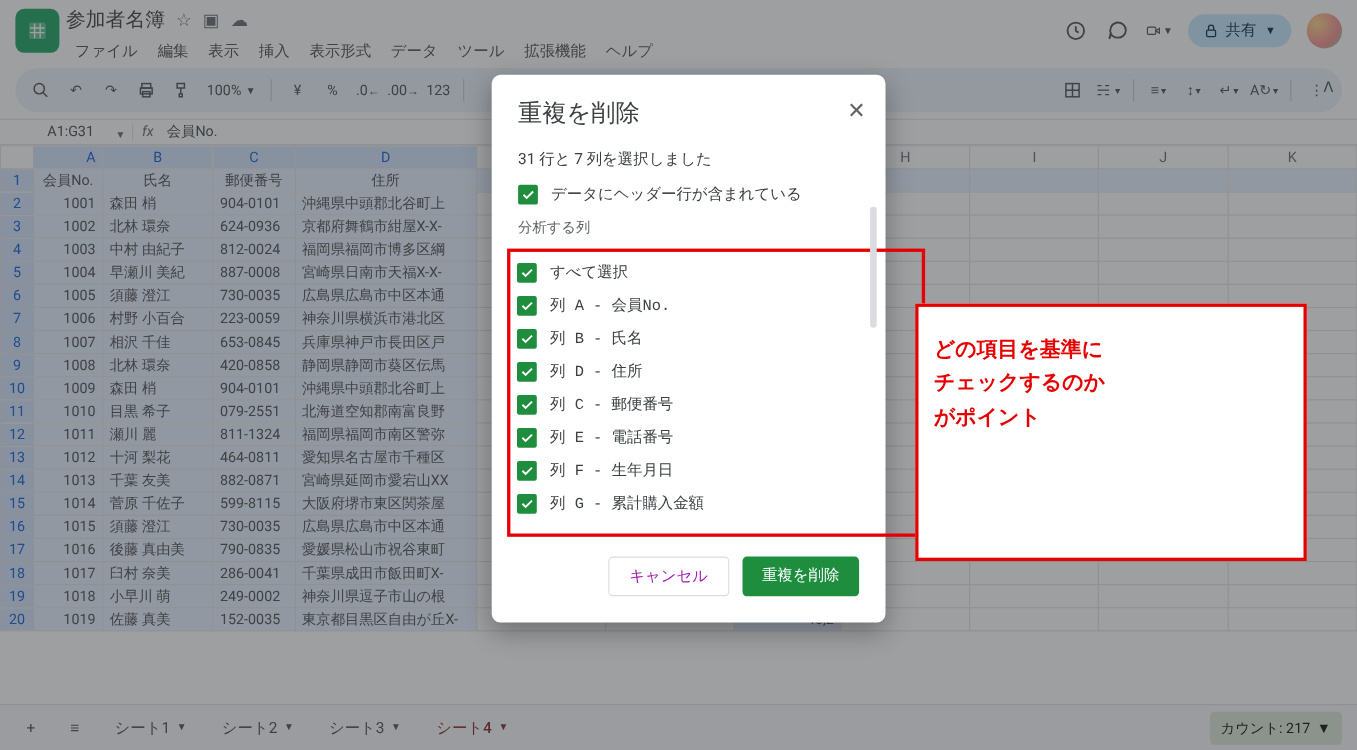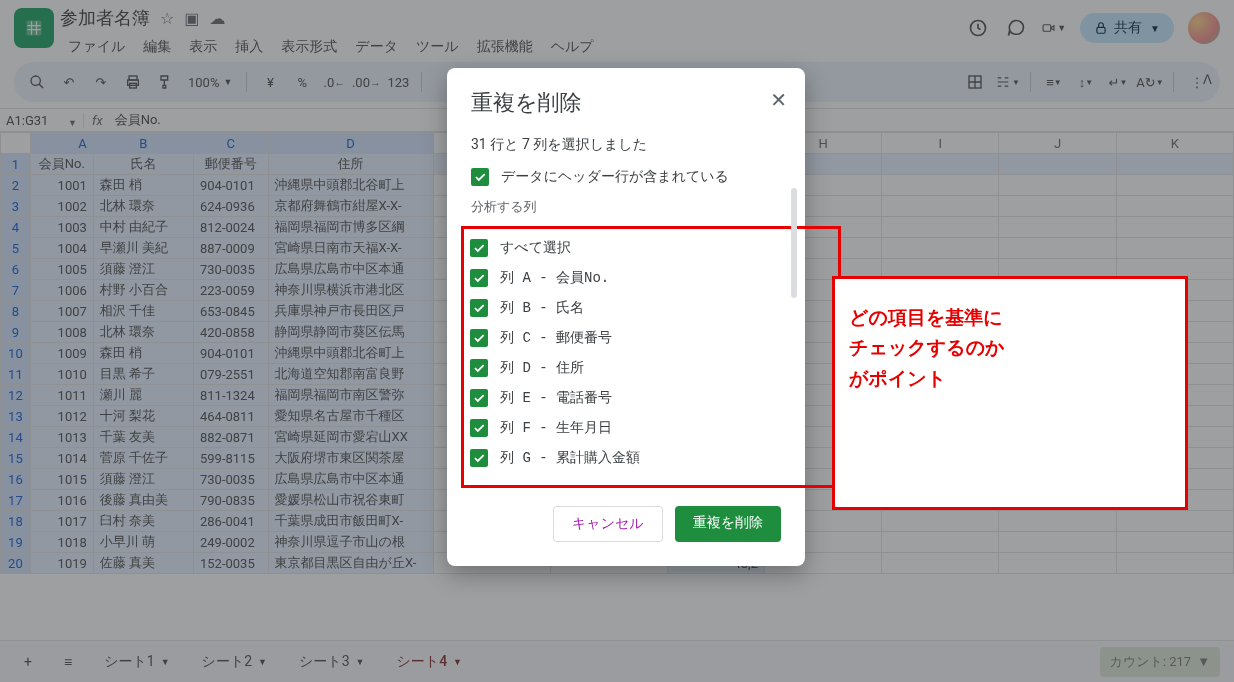--- a/index.html
+++ b/index.html
@@ -64,21 +64,21 @@
   .tb-text .drop { font-size:9px; }
   .tb-right-gap { flex:1; }
   .tb-chevron { position:absolute; right:8px; top:10px; cursor:pointer; }
   
   .fxbar {
     display:flex; align-items:center;
     border:1px solid #e0e0e0; border-left:none; border-right:none;
     height:24px;
     font-size:13px;
   }
-  .namebox { width:84px; border-right:1px solid #e0e0e0; padding:0 6px; display:flex; align-items:flex-end; justify-content:space-between; color:#3c4043; }
+  .namebox { width:84px; border-right:1px solid #e0e0e0; padding:0 6px; display:flex; align-items:flex-end; justify-content:space-between; color:#3c4043;margin-left:37px; }
   .namebox .drop { font-size:9px; color:#5f6368; }
   .fx { padding:0 8px; font-style:italic; color:#5f6368; }
   .fxval { padding-left:4px; color:#3c4043; }
   
   .grid-wrap { position:relative; height: 530px; overflow:hidden; }
   table.sheet {
     border-collapse: collapse;
     font-size: 13px;
     width: 100%;
   }
@@ -105,21 +105,21 @@
   
   .tabs {
     position:absolute; left:0; right:0; bottom:0;
     height:42px; background:#f8f9fa; border-top:1px solid #e0e0e0;
     display:flex; align-items:center; padding:0 14px; gap:12px;
   }
   .tabs .tab { padding:6px 10px; font-size:14px; color:#444; display:flex; align-items:center; gap:6px; cursor:pointer; }
   .tabs .tab.active { color:#7f1d1d; font-weight:500; }
   .tabs .tab .drop { font-size:9px; }
   .tabs .count-pill {
-    margin-left:auto; background:#dde6d5; color:#737373;
+    margin-left:auto; background:#dde6d5; color:#000000;
     padding:6px 10px; border-radius:4px; font-size:13px;
     display:flex; align-items:center; gap:6px;
   }
   
   .overlay {
     position:absolute; inset:0;
     background: rgba(60,64,67,0.5);
     z-index:10;
     pointer-events:none;
   }
@@ -352,21 +352,21 @@
           <td class="sel col-G">26,830</td>
           <td class=""></td>
           <td class=""></td>
           <td class=""></td>
           <td class=""></td>
         </tr>
         <tr class="">
           <th class="rowhdr selhdr">5</th>
           <td class="sel col-A">1004</td>
           <td class="sel ">早瀬川 美紀</td>
-          <td class="sel ">887-0009</td>
+          <td class="sel ">887-0008</td>
           <td class="sel ">宮崎県日南市天福X-X-</td>
           <td class=""></td>
           <td class=""></td>
           <td class="sel col-G">17,3</td>
           <td class=""></td>
           <td class=""></td>
           <td class=""></td>
           <td class=""></td>
         </tr>
         <tr class="">
@@ -647,29 +647,29 @@
           </svg>
         </span>
         <span>列 B - 氏名</span>
       </div>
     <div class="chk-row">
         <span class="chk">
           <svg viewBox="0 0 24 24">
             <path d="M5 12l5 5L20 7" stroke="#fff" stroke-width="3" fill="none"></path>
           </svg>
         </span>
-        <span>列 C - 郵便番号</span>
+        <span>列 D - 住所</span>
       </div>
     <div class="chk-row">
         <span class="chk">
           <svg viewBox="0 0 24 24">
             <path d="M5 12l5 5L20 7" stroke="#fff" stroke-width="3" fill="none"></path>
           </svg>
         </span>
-        <span>列 D - 住所</span>
+        <span>列 C - 郵便番号</span>
       </div>
     <div class="chk-row">
         <span class="chk">
           <svg viewBox="0 0 24 24">
             <path d="M5 12l5 5L20 7" stroke="#fff" stroke-width="3" fill="none"></path>
           </svg>
         </span>
         <span>列 E - 電話番号</span>
       </div>
     <div class="chk-row">

